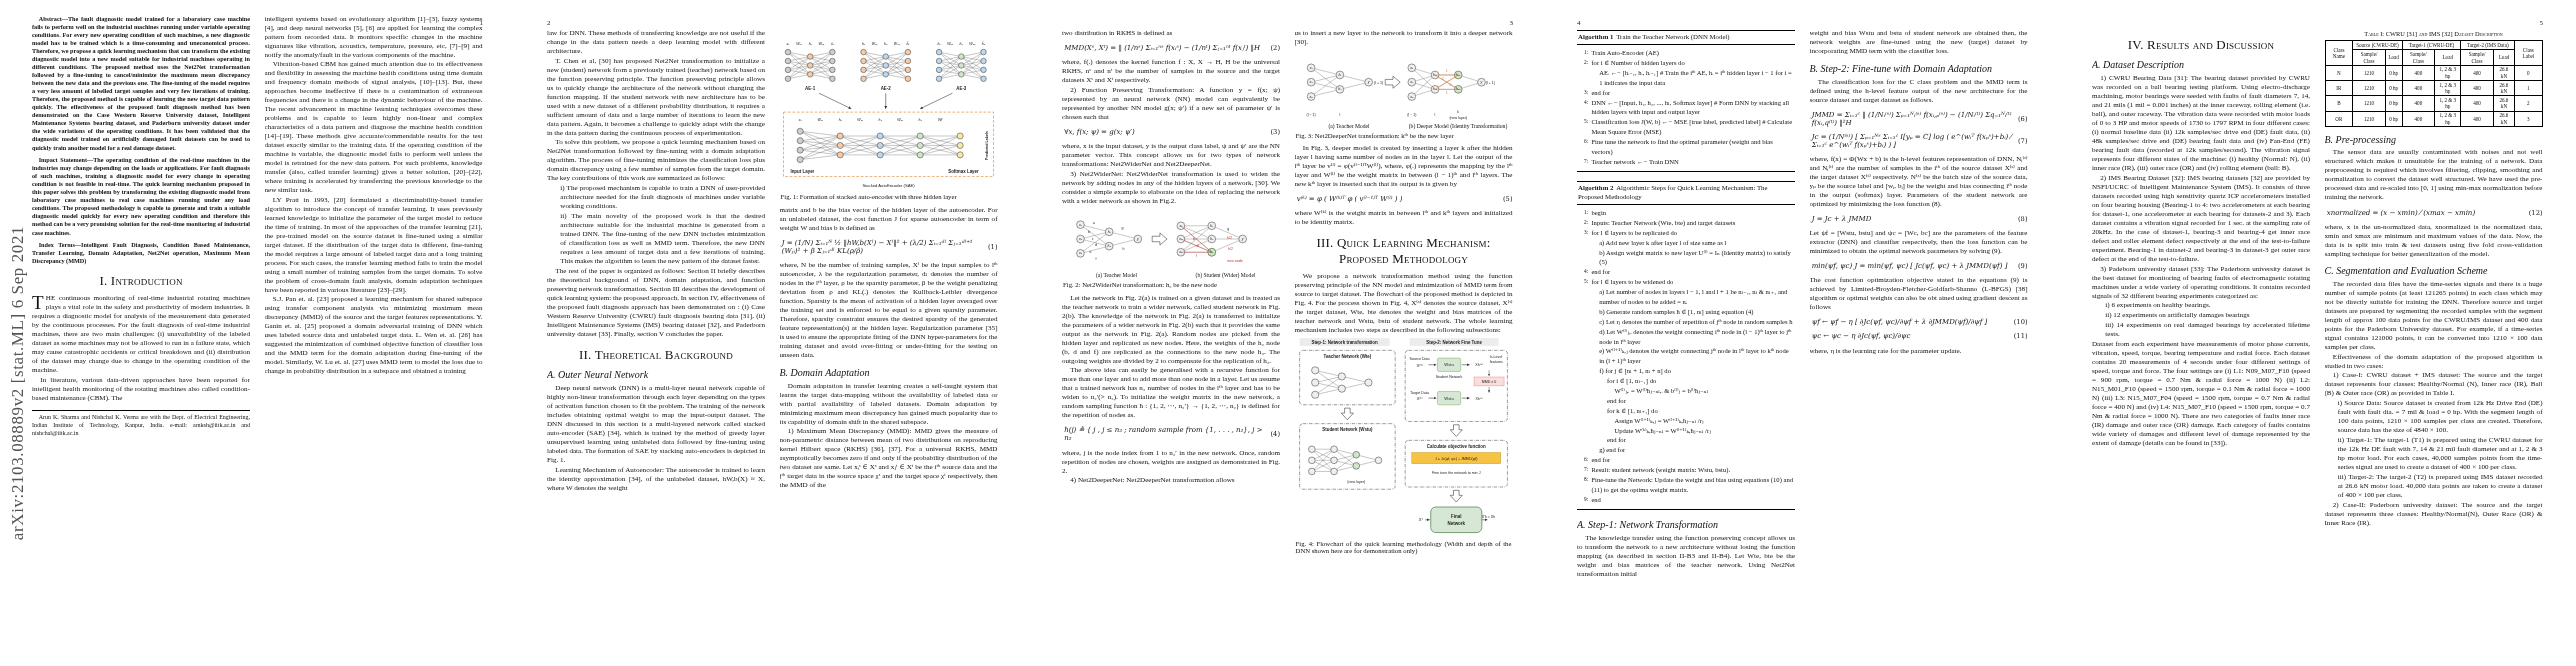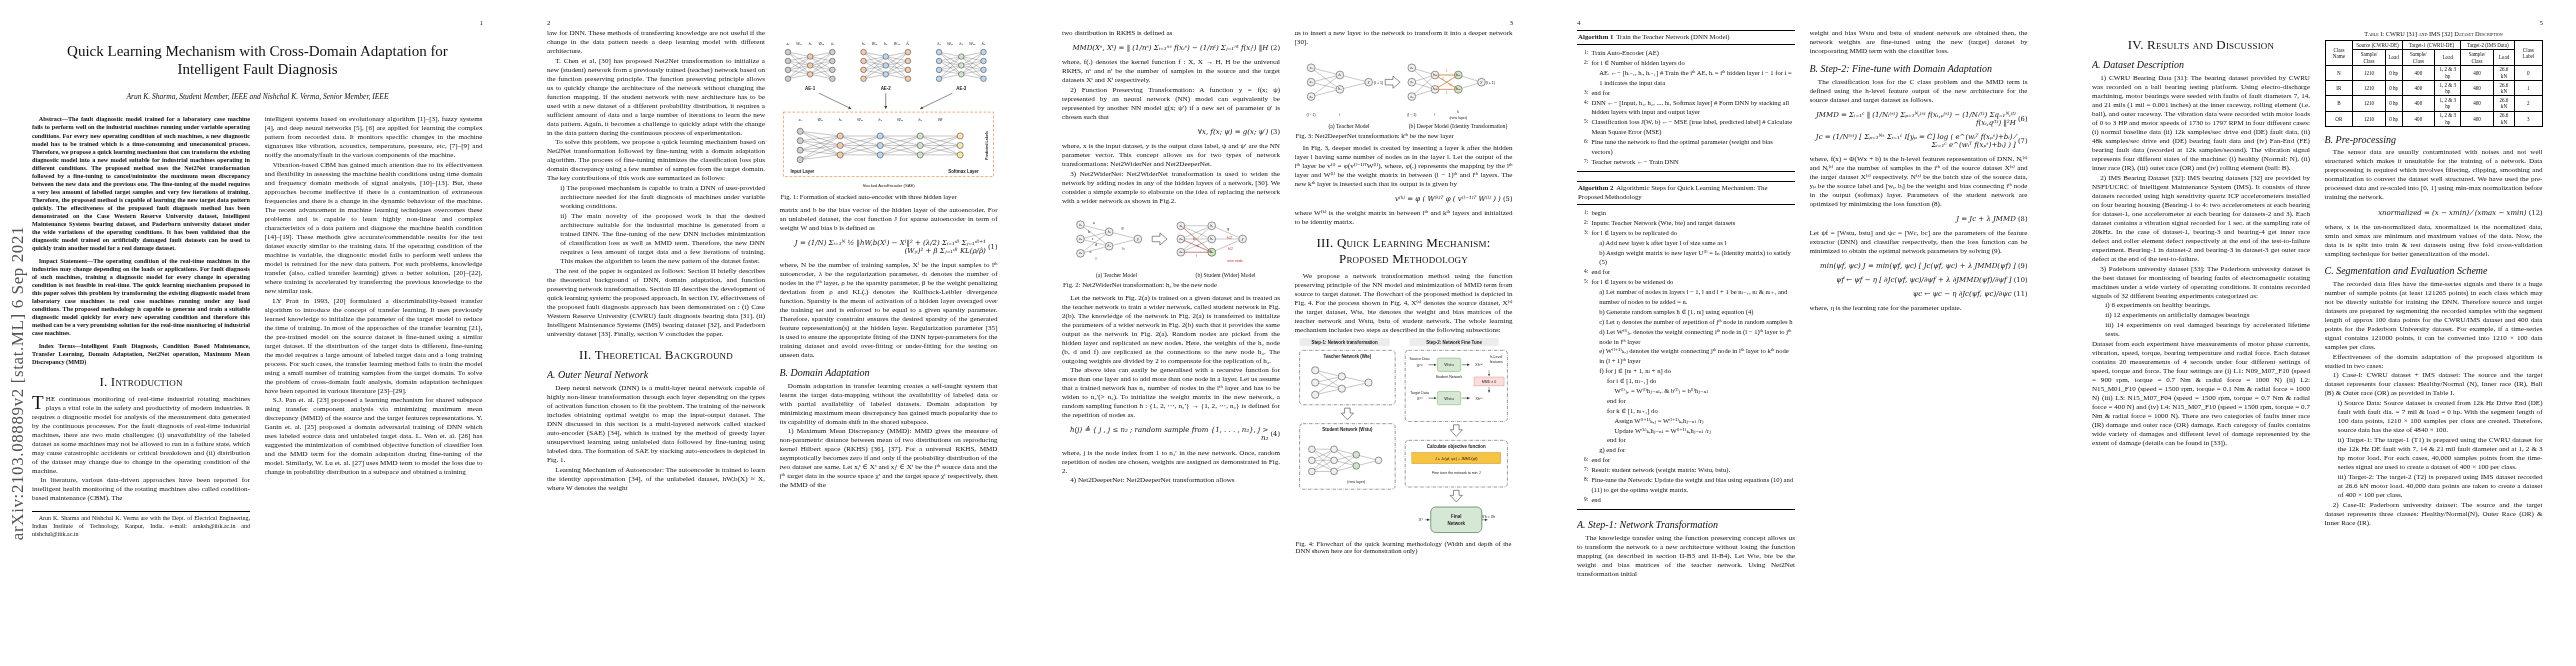--- a/index.html
+++ b/index.html
@@ -16,21 +16,21 @@
   .authors{font-size:7.5px;margin-top:13.3px;font-style:italic;}
   .arxiv{position:absolute;top:383px;left:7.8px;transform-origin:0 0;transform:rotate(-90deg) translateX(-50%);white-space:nowrap;font-size:17px;color:#555;letter-spacing:0.6px;}
   p{margin:0 0 0.6px 0;font-size:7.1px;line-height:1.27;text-align:justify;text-indent:8.3px;}
   p.ni{text-indent:0;}
   p.abstract{font-weight:bold;font-size:6.2px;line-height:1.3;text-indent:6.7px;margin-bottom:4.4px;}
   p.li{text-indent:0;padding-left:13.3px;margin-bottom:1.1px;}
   .sec{font-size:13px;text-align:center;font-variant:small-caps;margin:7.8px 3.3px 5px;letter-spacing:0.2px;}
   .subsec{font-size:10px;font-style:italic;margin:6.7px 0 3.9px;}
   .dc{float:left;font-size:19px;line-height:15px;padding:0.6px 2.2px 0 0;}
   .eq{display:flex;align-items:center;margin:6.1px 0;font-size:7px;font-style:italic;font-family:"DejaVu Serif","Liberation Serif",serif;}
-  .eq .ebody{flex:1;text-align:right;padding:0 2.2px;}
+  .eq .ebody{flex:1;text-align:left;padding:0 2.2px;}
   .eq .enum{font-style:normal;font-size:6.7px;}
   .caption{font-size:6.7px;margin:2.8px 1.1px 5.6px;text-align:justify;}
   .tcaption{font-size:6.4px;font-variant:small-caps;text-align:center;margin:1.1px 0 3.3px;}
   .subcaps{display:flex;font-size:5.6px;margin-top:0.6px;}
   .subcaps span{flex:1;text-align:center;}
   .figure{margin:1.7px 0 1.1px;}
   .figure svg{display:block;margin:0 auto;}
   svg text{font-family:"Liberation Sans","DejaVu Sans",sans-serif;fill:#222;}
   .nl{font-size:6.3px;text-anchor:middle;font-style:italic;}
   .fl{font-size:7.5px;text-anchor:middle;}
@@ -57,24 +57,20 @@
 <marker id="ah" markerWidth="7" markerHeight="7" refX="5" refY="2.5" orient="auto">
         <path d="M0,0 L5,2.5 L0,5 z" fill="#333"></path>
       </marker>
 </defs>
   </svg>
 
 <div id="doc">
     <div class="page page1">
       <div class="pageno right">1</div>
       <div class="arxiv">arXiv:2103.08889v2  [stat.ML]  6 Sep 2021</div>
-      <div class="titleblock">
-        <div class="title">Quick Learning Mechanism with Cross-Domain Adaptation for Intelligent Fault Diagnosis</div>
-        <div class="authors">Arun K. Sharma, Student Member, IEEE and Nishchal K. Verma, Senior Member, IEEE</div>
-      </div>
       <div class="content">
         <div class="col">
           <p class="abstract">Abstract—The fault diagnostic model trained for a laboratory case machine fails to perform well on the industrial machines running under variable operating conditions. For every new operating condition of such machines, a new diagnostic model has to be trained which is a time-consuming and uneconomical process. Therefore, we propose a quick learning mechanism that can transform the existing diagnostic model into a new model suitable for industrial machines operating in different conditions. The proposed method uses the Net2Net transformation followed by a fine-tuning to cancel/minimize the maximum mean discrepancy between the new data and the previous one. The fine-tuning of the model requires a very less amount of labelled target samples and very few iterations of training. Therefore, the proposed method is capable of learning the new target data pattern quickly. The effectiveness of the proposed fault diagnosis method has been demonstrated on the Case Western Reserve University dataset, Intelligent Maintenance Systems bearing dataset, and Paderborn university dataset under the wide variations of the operating conditions. It has been validated that the diagnostic model trained on artificially damaged fault datasets can be used to quickly train another model for a real damage dataset.</p>
           <p class="abstract">Impact Statement—The operating condition of the real-time machines in the industries may change depending on the loads or applications. For fault diagnosis of such machines, training a diagnostic model for every change in operating condition is not feasible in real-time. The quick learning mechanism proposed in this paper solves this problem by transforming the existing diagnostic model from laboratory case machines to real case machines running under any load conditions. The proposed methodology is capable to generate and train a suitable diagnostic model quickly for every new operating condition and therefore this method can be a very promising solution for the real-time monitoring of industrial case machines.</p>
           <p class="abstract">Index Terms—Intelligent Fault Diagnosis, Condition Based Maintenance, Transfer Learning, Domain Adaptation, Net2Net operation, Maximum Mean Discrepancy (MMD)</p>
           <div class="sec">I. Introduction</div>
           <p class="ni"><span class="dc">T</span><span>HE continuous monitoring of real-time industrial rotating machines plays a vital role in the safety and productivity of modern industries. It requires a diagnostic model for analysis of the measurement data generated by the continuous processes. For the fault diagnosis of real-time industrial machines, there are two main challenges: (i) unavailability of the labeled dataset as some machines may not be allowed to run in a failure state, which may cause catastrophic accidents or critical breakdown and (ii) distribution of the dataset may change due to change in the operating condition of the machine.</span></p>
           <p>In literature, various data-driven approaches have been reported for intelligent health monitoring of the rotating machines also called condition-based maintenance (CBM). The</p>
           <p class="footnote">Arun K. Sharma and Nishchal K. Verma are with the Dept. of Electrical Engineering, Indian Institute of Technology, Kanpur, India. e-mail: arnksh@iitk.ac.in and nishchal@iitk.ac.in</p>
         </div>
@@ -757,20 +753,21 @@
           <p class="ni">where, f(x) = Φ(Wx + b) is the h-level features representation of DNN, Nᵢ⁽ˢ⁾ and Nᵢ⁽ᵗ⁾ are the number of samples in the iᵗʰ of the source dataset X⁽ˢ⁾ and the target dataset X⁽ᵗ⁾ respectively. N⁽ˢ⁾ be the batch size of the source data, yₚ be the source label and [wᵢ, bᵢ] be the weight and bias connecting iᵗʰ node in the output (softmax) layer. Parameters of the student network are optimized by minimizing the loss function (8).</p>
           <div class="eq">
             <span class="ebody">J = Jc + λ JMMD</span>
             <span class="enum">(8)</span>
           </div>
           <p class="ni">Let ψf = [Wstu, bstu] and ψc = [Wc, bc] are the parameters of the feature extractor (DNN) and classifier respectively, then the loss function can be minimized to obtain the optimal network parameters by solving (9).</p>
           <div class="eq">
             <span class="ebody">min(ψf, ψc) J  =  min(ψf, ψc) [ Jc(ψf, ψc) + λ JMMD(ψf) ]</span>
             <span class="enum">(9)</span>
           </div>
+          <p class="ni">The cost function optimization objective stated in the equations (9) is achieved by Limited-Broyden-Fletcher-Goldfarb-Shanno (L-BFGS) [38] algorithm or optimal weights can also be obt ained using gradient descent as follows</p>
           <div class="eq">
             <span class="ebody">ψf ← ψf − η [ ∂Jc(ψf, ψc)/∂ψf + λ ∂JMMD(ψf)/∂ψf ]</span>
             <span class="enum">(10)</span>
           </div>
           <div class="eq">
             <span class="ebody">ψc ← ψc − η ∂Jc(ψf, ψc)/∂ψc</span>
             <span class="enum">(11)</span>
           </div>
           <p class="ni">where, η is the learning rate for the parameter update.</p>
         </div>

